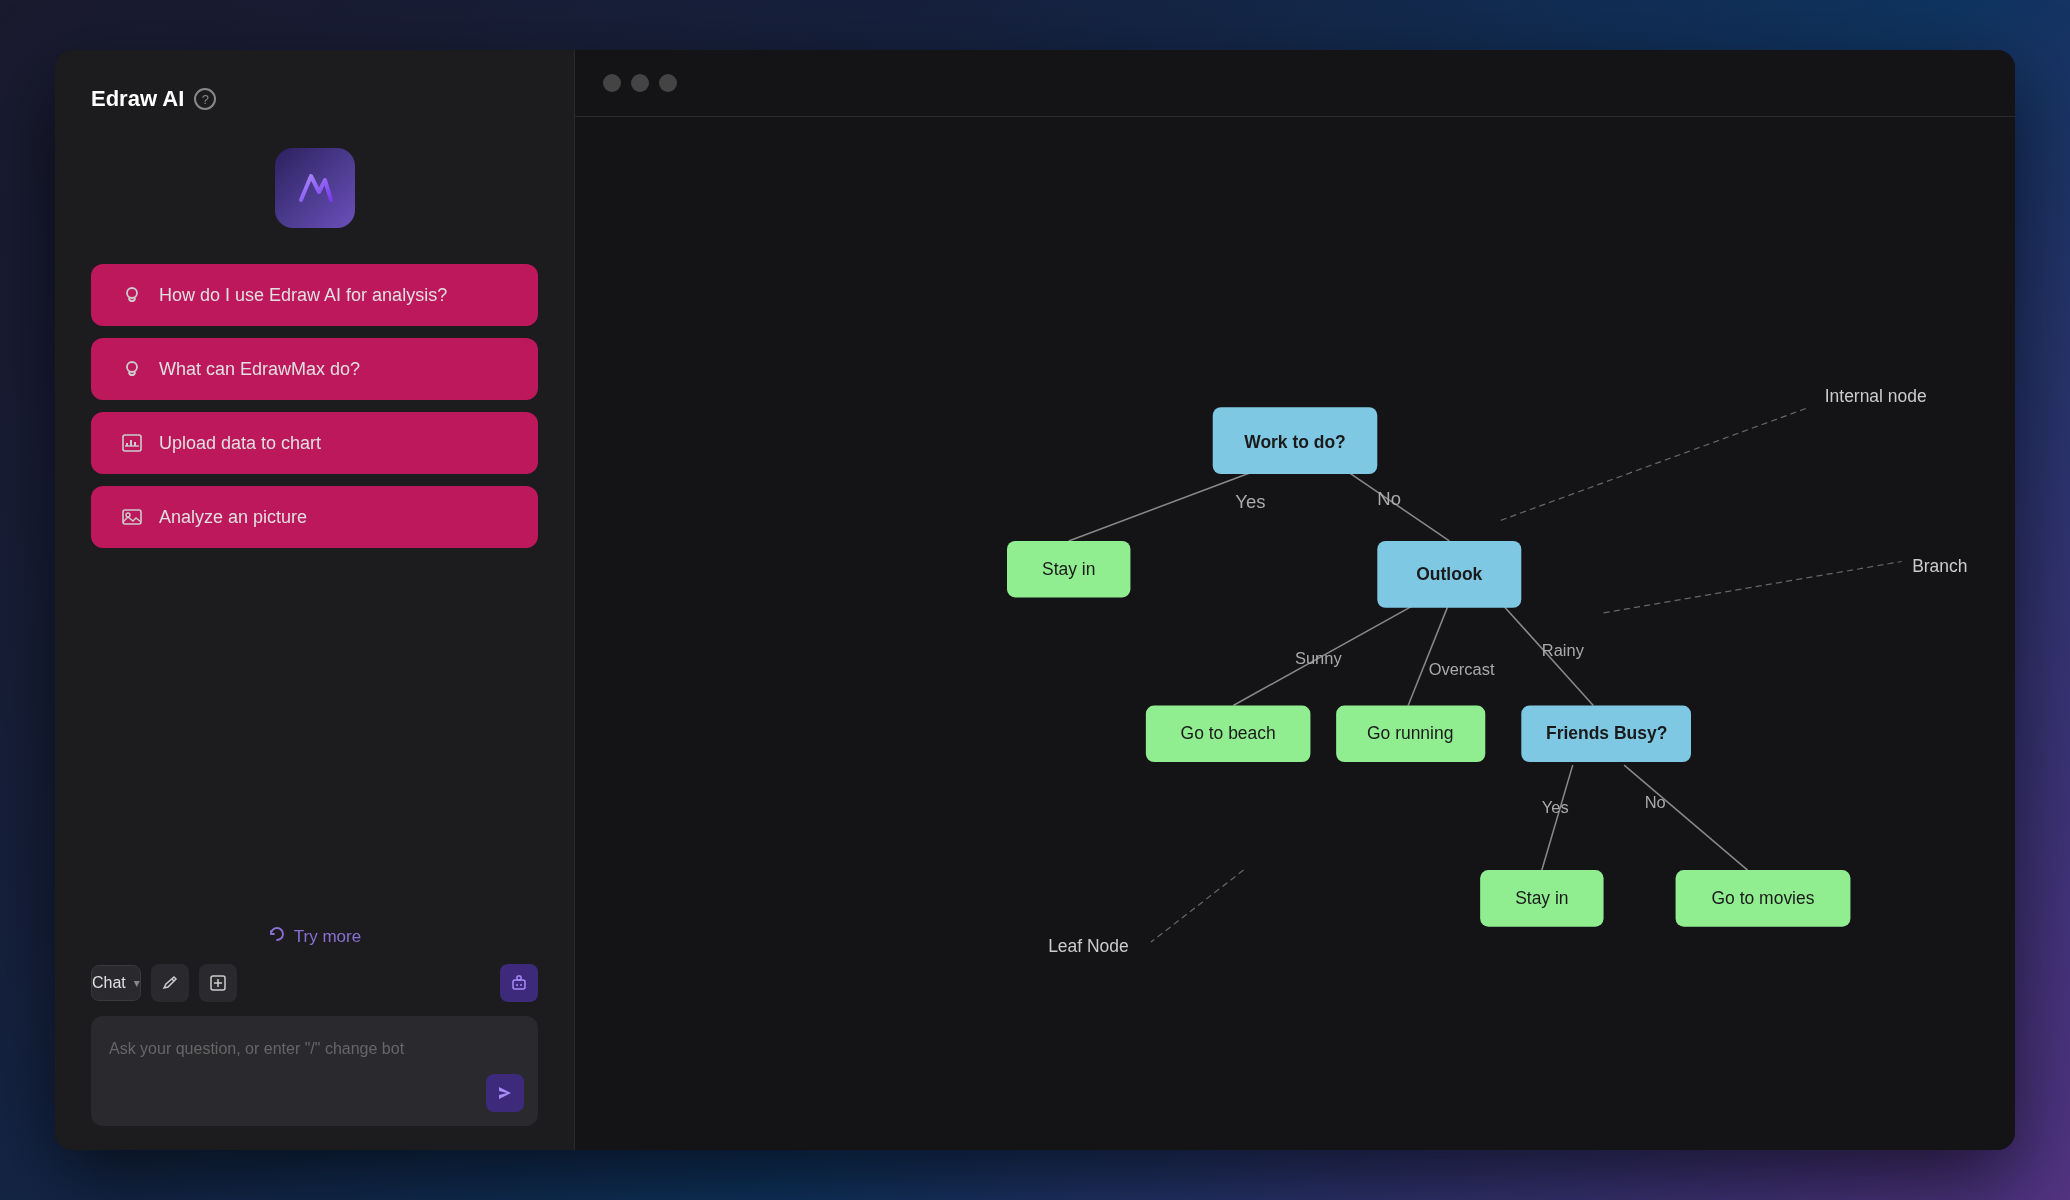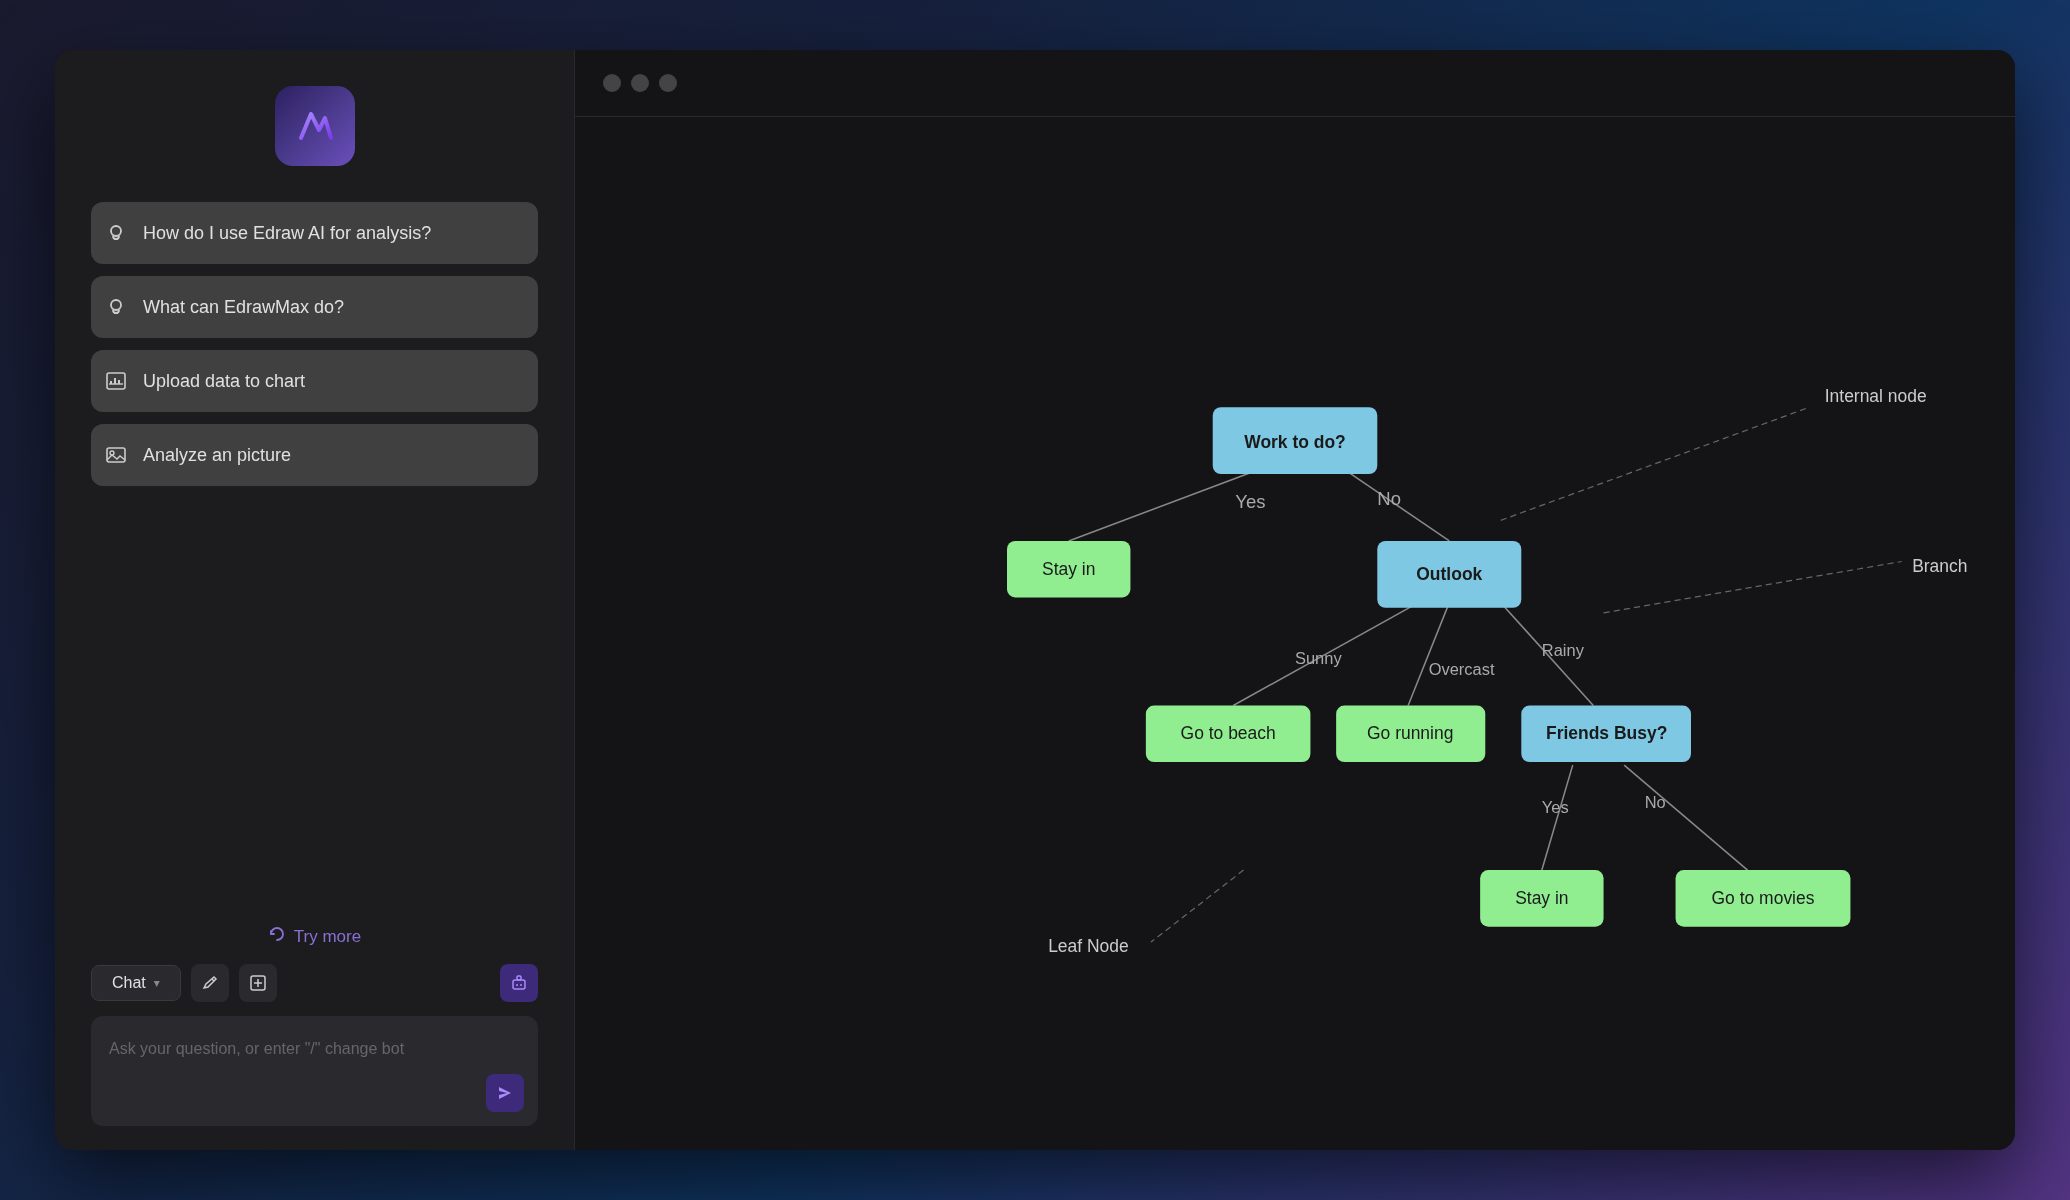--- a/index.html
+++ b/index.html
@@ -69,23 +69,23 @@
       align-items: center;
       justify-content: center;
     }
     .menu-list {
       display: flex;
       flex-direction: column;
       gap: 12px;
       flex: 1;
     }
     .menu-item {
-      background: #404040;
+      background: #be185d;
       border-radius: 12px;
-      padding: 18px 12px;
+      padding: 18px 28px;
       display: flex;
       align-items: center;
       gap: 14px;
       cursor: pointer;
       color: #e0e0e0;
       font-size: 18px;
       transition: background 0.2s;
     }
     .menu-item-icon {
       width: 26px;
@@ -117,21 +117,21 @@
       align-items: center;
       gap: 10px;
       margin-bottom: 14px;
     }
     .chat-select {
       background: #2a2a2e;
       border: 1px solid #3a3a3e;
       border-radius: 8px;
       color: #e0e0e0;
       font-size: 16px;
-      padding: 8px 20px;
+      padding: 8px 0;
       cursor: pointer;
       display: flex;
       align-items: center;
       gap: 8px;
     }
     .chat-select-arrow {
       color: #888;
       font-size: 12px;
     }
     .toolbar-btn {
@@ -209,20 +209,26 @@
       width: 100%;
       height: 100%;
     }
   </style>
 </head>
 <body>
 
 <div class="app-window">
 
   <div class="left-panel">
+    <div class="header">
+      <span class="header-title">Edraw AI</span>
+      <div class="help-icon">
+        <span>?</span>
+      </div>
+    </div>
 
     <div class="logo-container">
       <div class="logo-box">
         <svg width="48" height="48" viewBox="0 0 48 48">
           <defs>
             <linearGradient id="logoGrad" x1="0%" y1="0%" x2="100%" y2="100%">
               <stop offset="0%" style="stop-color:#a78bfa"></stop>
               <stop offset="100%" style="stop-color:#7c3aed"></stop>
             </linearGradient>
           </defs>

